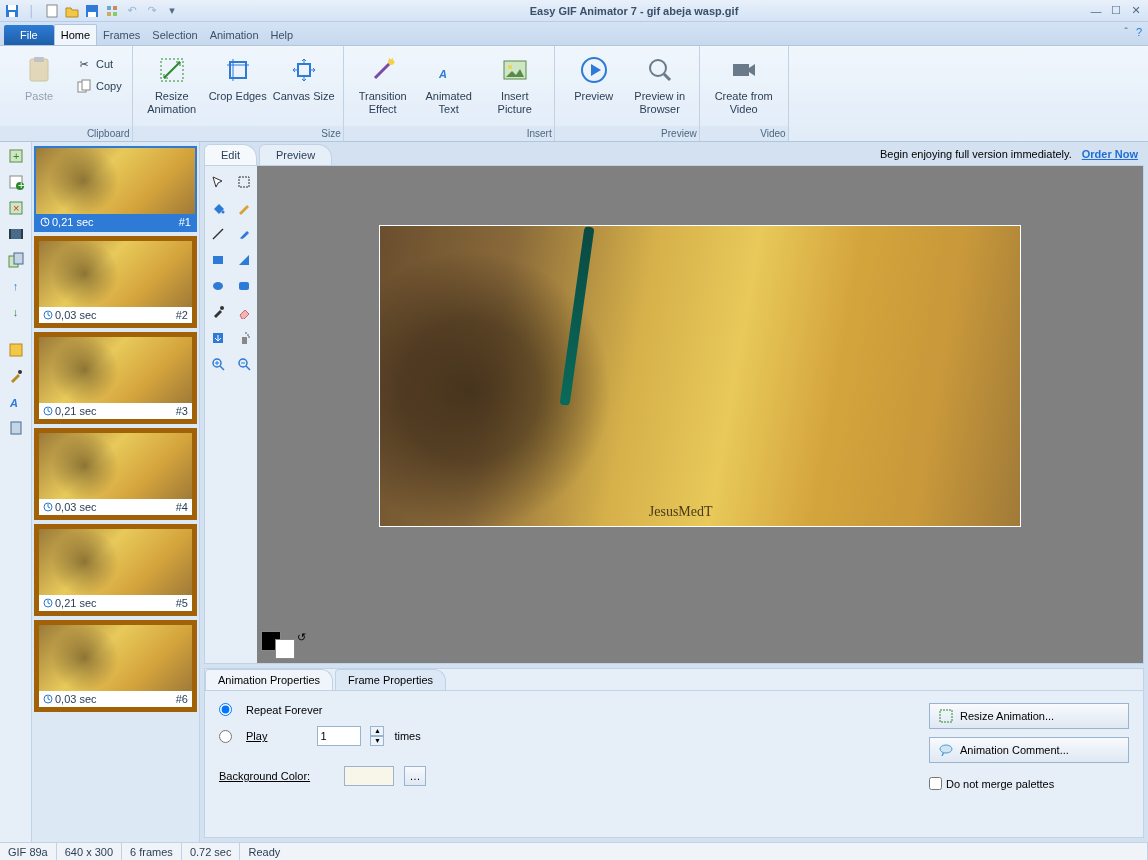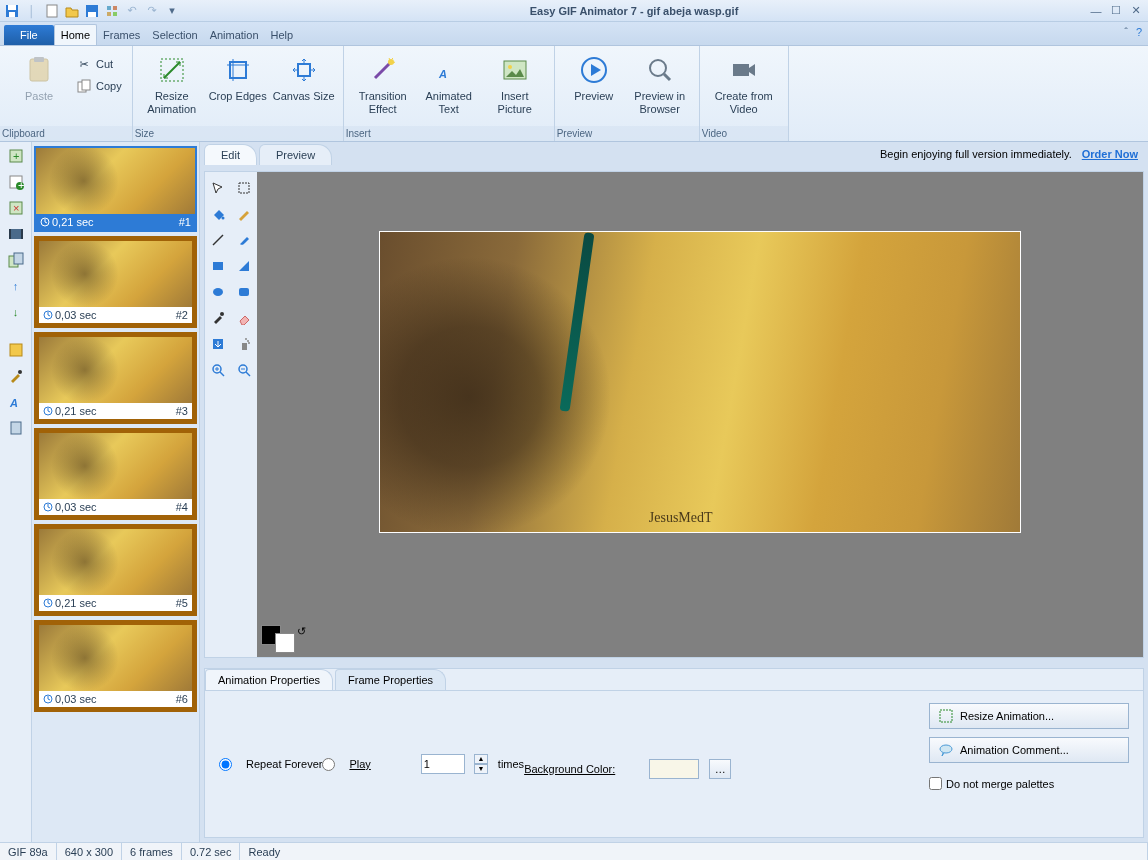--- a/index.html
+++ b/index.html
@@ -12,21 +12,21 @@
 .titlebar .wincontrols span { width: 16px; height: 16px; display: flex; align-items: center; justify-content: center; cursor: pointer; color: #506b8a; }
 .ribbon-tabs { height: 24px; display: flex; align-items: flex-end; background: linear-gradient(#d4e3f5,#c7d9ee); border-bottom: 1px solid #b0c5de; padding-left: 4px; position: relative; }
 .ribbon-tabs .file { background: linear-gradient(#2d7bd6,#1f5fa8); color: #fff; padding: 4px 16px; border-radius: 2px 2px 0 0; cursor: pointer; }
 .ribbon-tabs .tab { padding: 4px 6px; color: #3a506b; cursor: pointer; border-radius: 2px 2px 0 0; }
 .ribbon-tabs .tab.active { background: #f0f6fc; border: 1px solid #b0c5de; border-bottom: none; color: #000; }
 .ribbon-tabs .right { position: absolute; right: 6px; top: 4px; display: flex; gap: 8px; }
 .ribbon-tabs .right span { color: #506b8a; cursor: pointer; }
 .ribbon { height: 96px; background: linear-gradient(#f0f6fc,#e1ecf8); border-bottom: 1px solid #b0c5de; display: flex; }
 .ribbon-group { border-right: 1px solid #c0d2e6; display: flex; flex-direction: column; }
 .ribbon-group .items { flex: 1; display: flex; align-items: flex-start; padding: 4px 6px; }
-.ribbon-group .label { text-align: left; font-size: 10px; color: #4c6682; padding: 2px; background: rgba(200,215,235,.3); }
+.ribbon-group .label { text-align: right; font-size: 10px; color: #4c6682; padding: 2px; background: rgba(200,215,235,.3); }
 .big-btn { display: flex; flex-direction: column; align-items: center; justify-content: flex-start; width: 66px; padding: 2px 2px; cursor: pointer; text-align: center; line-height: 1.2; color: #2a3f55; }
 .big-btn .ico { width: 32px; height: 32px; margin: 2px auto 4px auto; display: flex; align-items: center; justify-content: center; }
 .small-btn { display: flex; align-items: center; gap: 4px; padding: 2px 4px; cursor: pointer; color: #2a3f55; }
 .small-btn .ico { width: 16px; height: 16px; display: flex; align-items: center; justify-content: center; }
 .main { display: flex; height: calc(860px - 22px - 24px - 96px - 18px); }
 .sidebar-tools { width: 32px; background: #e6eef8; border-right: 1px solid #c0d2e6; display: flex; flex-direction: column; align-items: center; padding-top: 4px; gap: 6px; }
 .sidebar-tools span { width: 20px; height: 20px; display: flex; align-items: center; justify-content: center; cursor: pointer; }
 .frames-panel { width: 168px; background: #dde8f5; overflow-y: auto; border-right: 1px solid #c0d2e6; padding: 4px 2px; text-align: center; }
 .frame-thumb { border: 5px solid #a16207; margin-bottom: 4px; background: #fff; cursor: pointer; }
 .frame-thumb.selected { border: 2px solid #2d7bd6; }
@@ -34,40 +34,40 @@
 .frame-thumb .img::after { content:""; position:absolute; inset:0; background: radial-gradient(circle at 30% 50%, rgba(60,40,20,.5) 0%, transparent 30%); }
 .frame-thumb .info { display: flex; justify-content: space-between; padding: 2px 4px; font-size: 10px; color: #2a3f55; align-items: center; }
 .frame-thumb.selected .info { background: #2d7bd6; color: #fff; }
 .frame-thumb .info .clock { display: flex; align-items: center; gap: 2px; }
 .center { flex: 1; display: flex; flex-direction: column; background: #d4e1f1; }
 .promo { background: linear-gradient(#f5f9fd,#e6eef8); padding: 4px 10px; display: flex; justify-content: flex-end; align-items: center; gap: 10px; border-bottom: 1px solid #c0d2e6; }
 .promo a { color: #1f6fd6; font-weight: 600; text-decoration: underline; cursor: pointer; }
 .edit-tabs { display: flex; padding: 0 4px; margin-top: 2px; }
 .edit-tabs .etab { padding: 4px 16px; background: #e6eef8; border: 1px solid #c0d2e6; border-bottom: none; border-radius: 6px 14px 0 0; margin-right: 2px; cursor: pointer; color: #2a3f55; }
 .edit-tabs .etab.active { background: #f5f9fd; }
-.editor-area { flex: 1; display: flex; border: 1px solid #c0d2e6; margin: 6px 4px; background: #cad9ec; overflow: hidden; }
+.editor-area { flex: 1; display: flex; border: 1px solid #c0d2e6; margin: 0 4px; background: #cad9ec; overflow: hidden; }
 .tool-palette { width: 52px; background: #e6eef8; padding: 6px 4px; display: grid; grid-template-columns: 20px 20px; gap: 6px 6px; align-content: start; justify-content: center; }
 .tool-palette span { width: 20px; height: 20px; display: flex; align-items: center; justify-content: center; cursor: pointer; border: 1px solid transparent; }
 .canvas-wrap { flex: 1; display: flex; flex-direction: column; position: relative; }
 .canvas-scroll { flex: 1; overflow: auto; background: #808080; display: flex; align-items: flex-start; justify-content: center; padding-top: 60px; position: relative; }
 .canvas-img { width: 640px; height: 300px; background: linear-gradient(100deg,#6a4e2e 0%,#8a6a3a 20%,#d6b04a 40%,#e8c95a 55%,#d4a43c 70%,#c8983a 85%,#a07a38 100%); position: relative; box-shadow: 0 0 0 1px #fff; }
 .canvas-img::before { content:""; position:absolute; left:0; top:0; width:40%; height:100%; background: radial-gradient(ellipse at 35% 55%, rgba(50,35,20,.75) 0%, rgba(50,35,20,.55) 30%, transparent 60%); }
 .canvas-img .pen { position:absolute; left:30%; top:0; width:10px; height:60%; background: linear-gradient(#0a4a42,#0a6a5a); transform: rotate(8deg); border-radius: 4px; }
 .canvas-img .sig { position:absolute; left:42%; bottom:6px; color:#4a3a1a; font-family: cursive; font-size: 14px; }
 .color-swatch-area { position: absolute; left: 4px; bottom: 4px; display: flex; gap: 2px; align-items: flex-start; }
 .color-swatch-area .sw { width: 20px; height: 20px; border: 1px solid #888; }
 .color-swatch-area .sw.fg { background: #000; }
 .color-swatch-area .sw.bg { background: #fff; margin-top: 8px; margin-left: -8px; }
 .color-swatch-area .swap { cursor: pointer; }
 .props { height: 170px; margin: 4px; background: #e6eef8; border: 1px solid #c0d2e6; display: flex; flex-direction: column; }
 .props-tabs { display: flex; }
 .props-tabs .ptab { padding: 4px 12px; border: 1px solid #c0d2e6; border-bottom: none; background: #dce8f5; cursor: pointer; border-radius: 4px 12px 0 0; margin-right: 2px; }
 .props-tabs .ptab.active { background: #f0f5fb; }
 .props-body { flex: 1; border-top: 1px solid #c0d2e6; padding: 12px 14px; display: flex; }
-.props-left { flex: 1; display: flex; flex-direction: row; }
+.props-left { flex: 1; display: flex; flex-direction: column; gap: 10px; }
 .radio-row { display: flex; align-items: center; gap: 10px; }
 .radio-row input[type=radio] { margin-right: 4px; }
 .num-input { width: 44px; height: 20px; border: 1px solid #9ab4d0; background: #fff; padding: 0 2px; }
 .color-pick { width: 50px; height: 20px; border: 1px solid #9ab4d0; background: #f8f6e8; display: inline-block; }
 .ellipsis-btn { width: 22px; height: 20px; border: 1px solid #9ab4d0; background: linear-gradient(#f8fafd,#dfe8f3); cursor: pointer; }
 .props-right { width: 200px; display: flex; flex-direction: column; gap: 8px; align-items: stretch; }
 .gbtn { height: 26px; background: linear-gradient(#f8fafd,#dfe8f3); border: 1px solid #9ab4d0; display: flex; align-items: center; gap: 6px; padding: 0 8px; cursor: pointer; }
 .gbtn .ic { width: 16px; height: 16px; display: flex; align-items: center; justify-content: center; }
 .chk-row { display: flex; align-items: center; gap: 4px; margin-top: 6px; }
 .statusbar { height: 18px; background: #f0f4f9; border-top: 1px solid #c0d2e6; display: flex; align-items: center; font-size: 10px; color: #2a3f55; }

